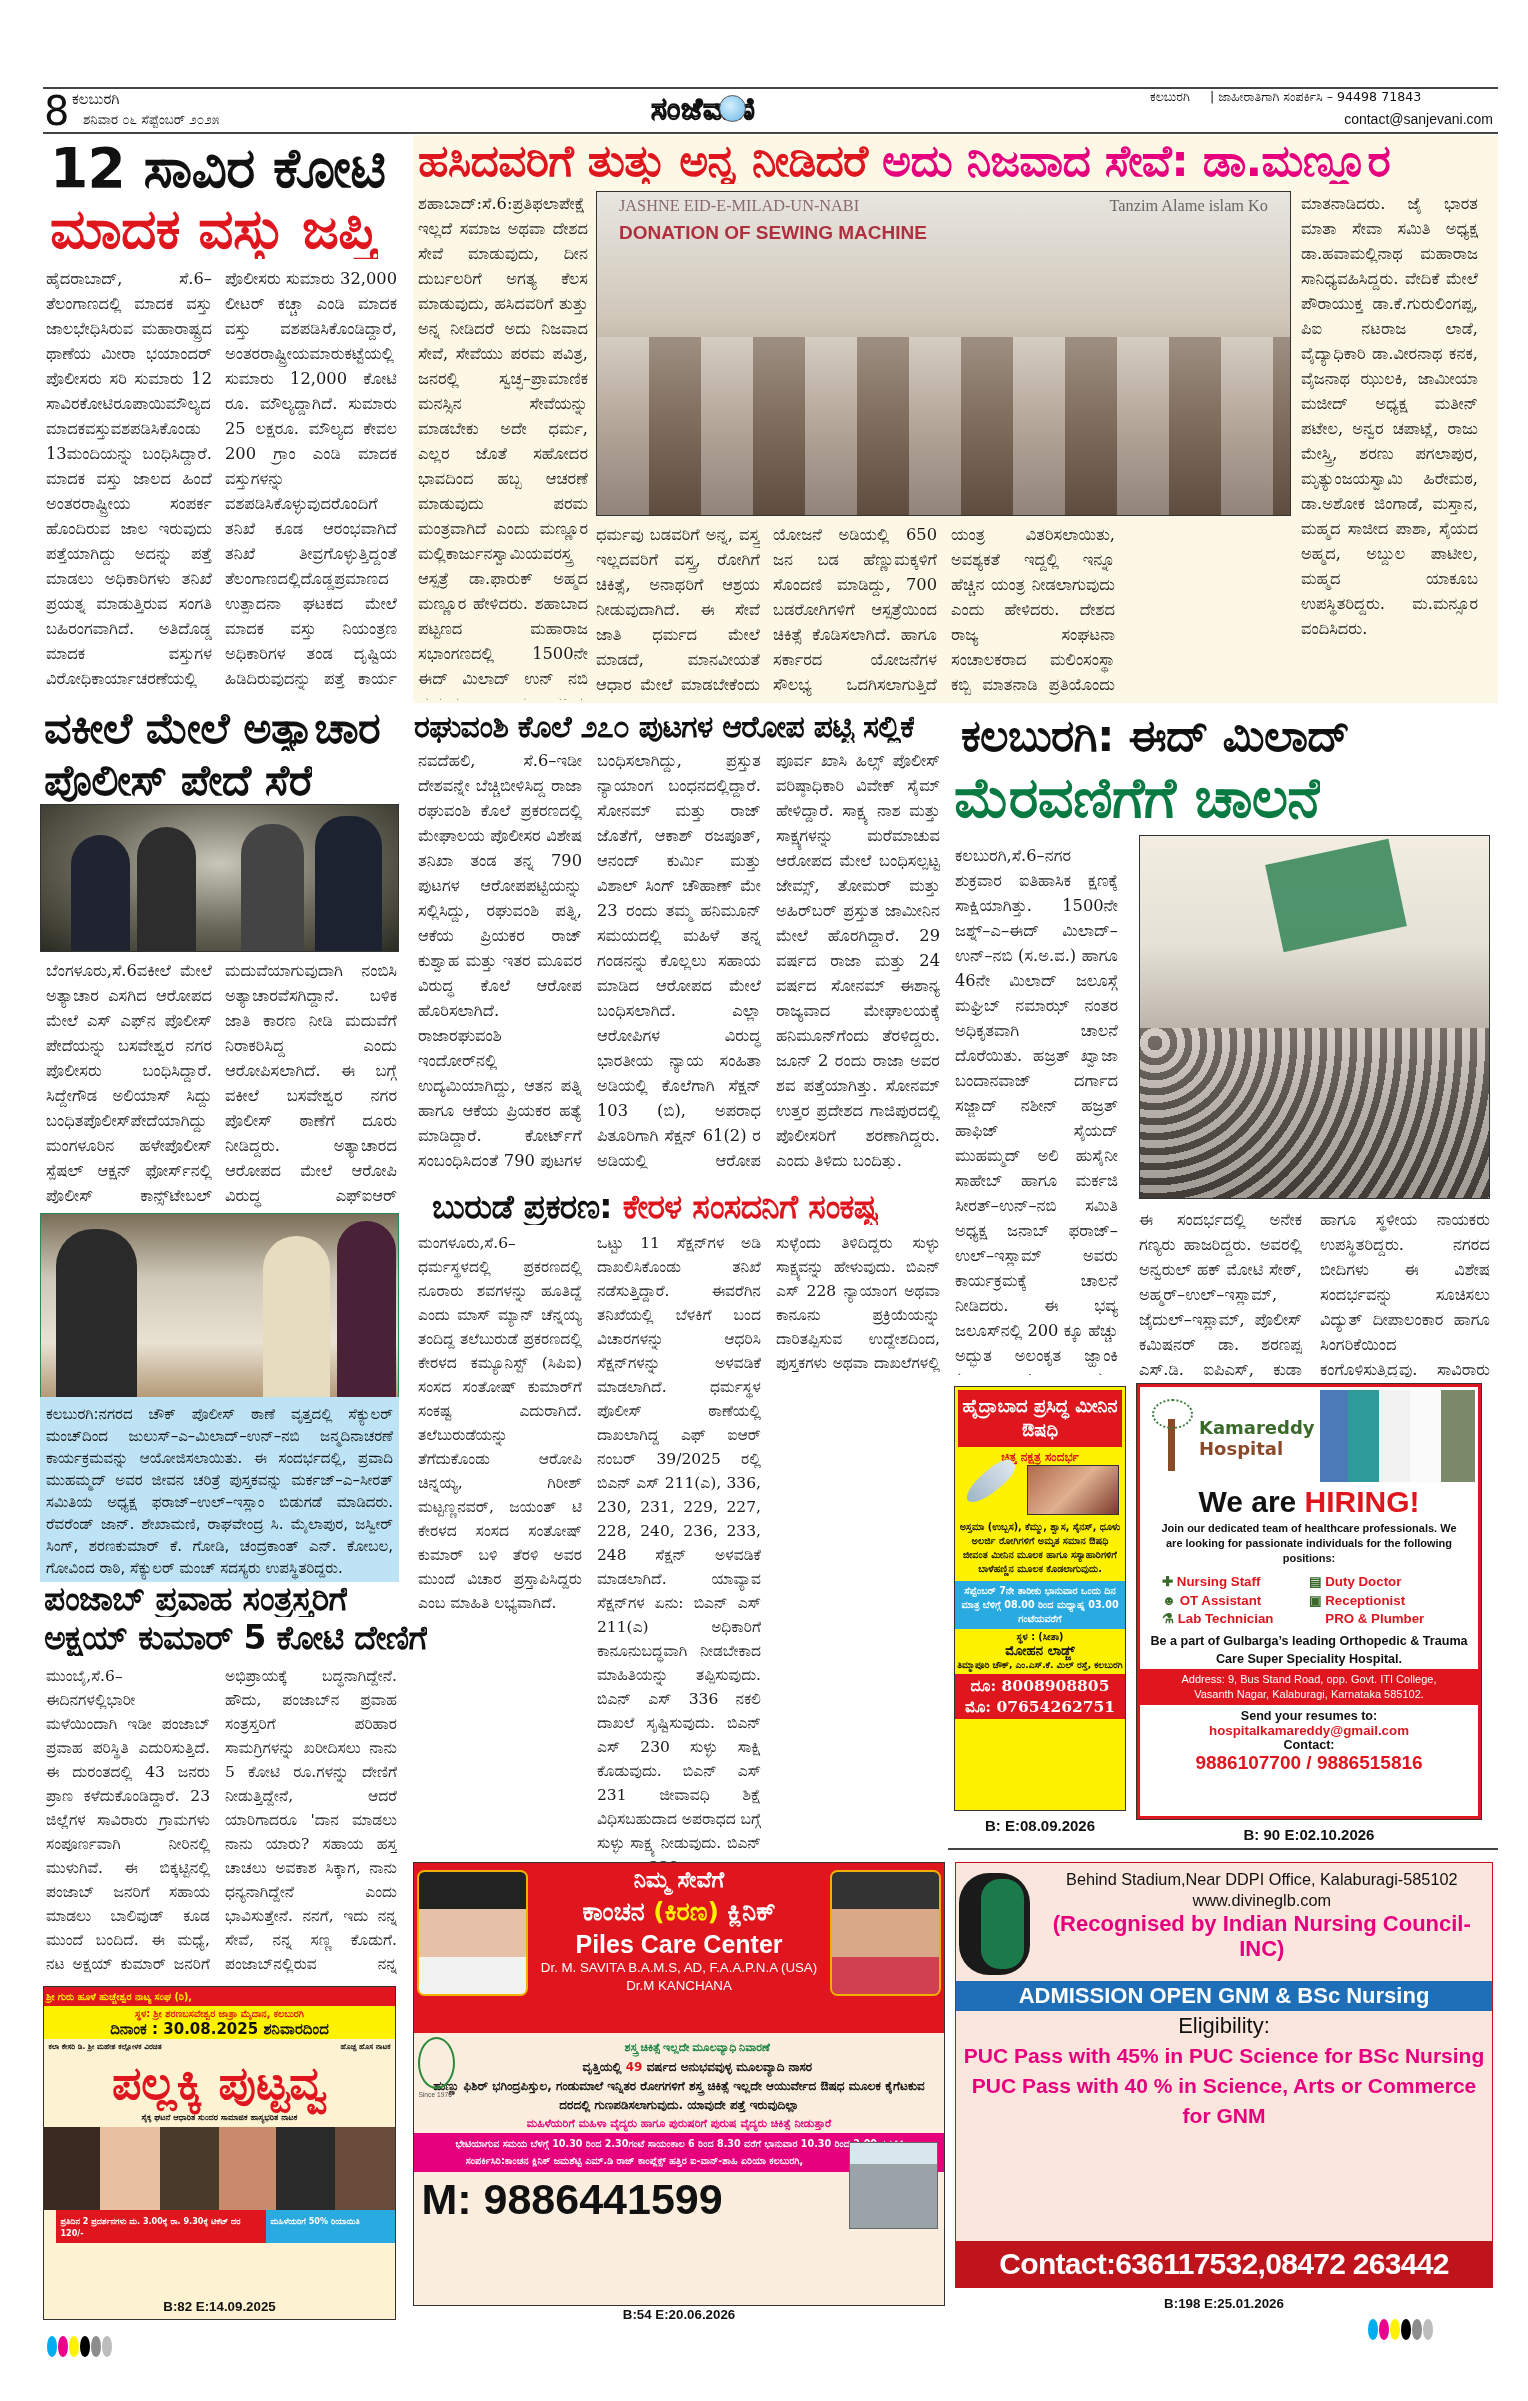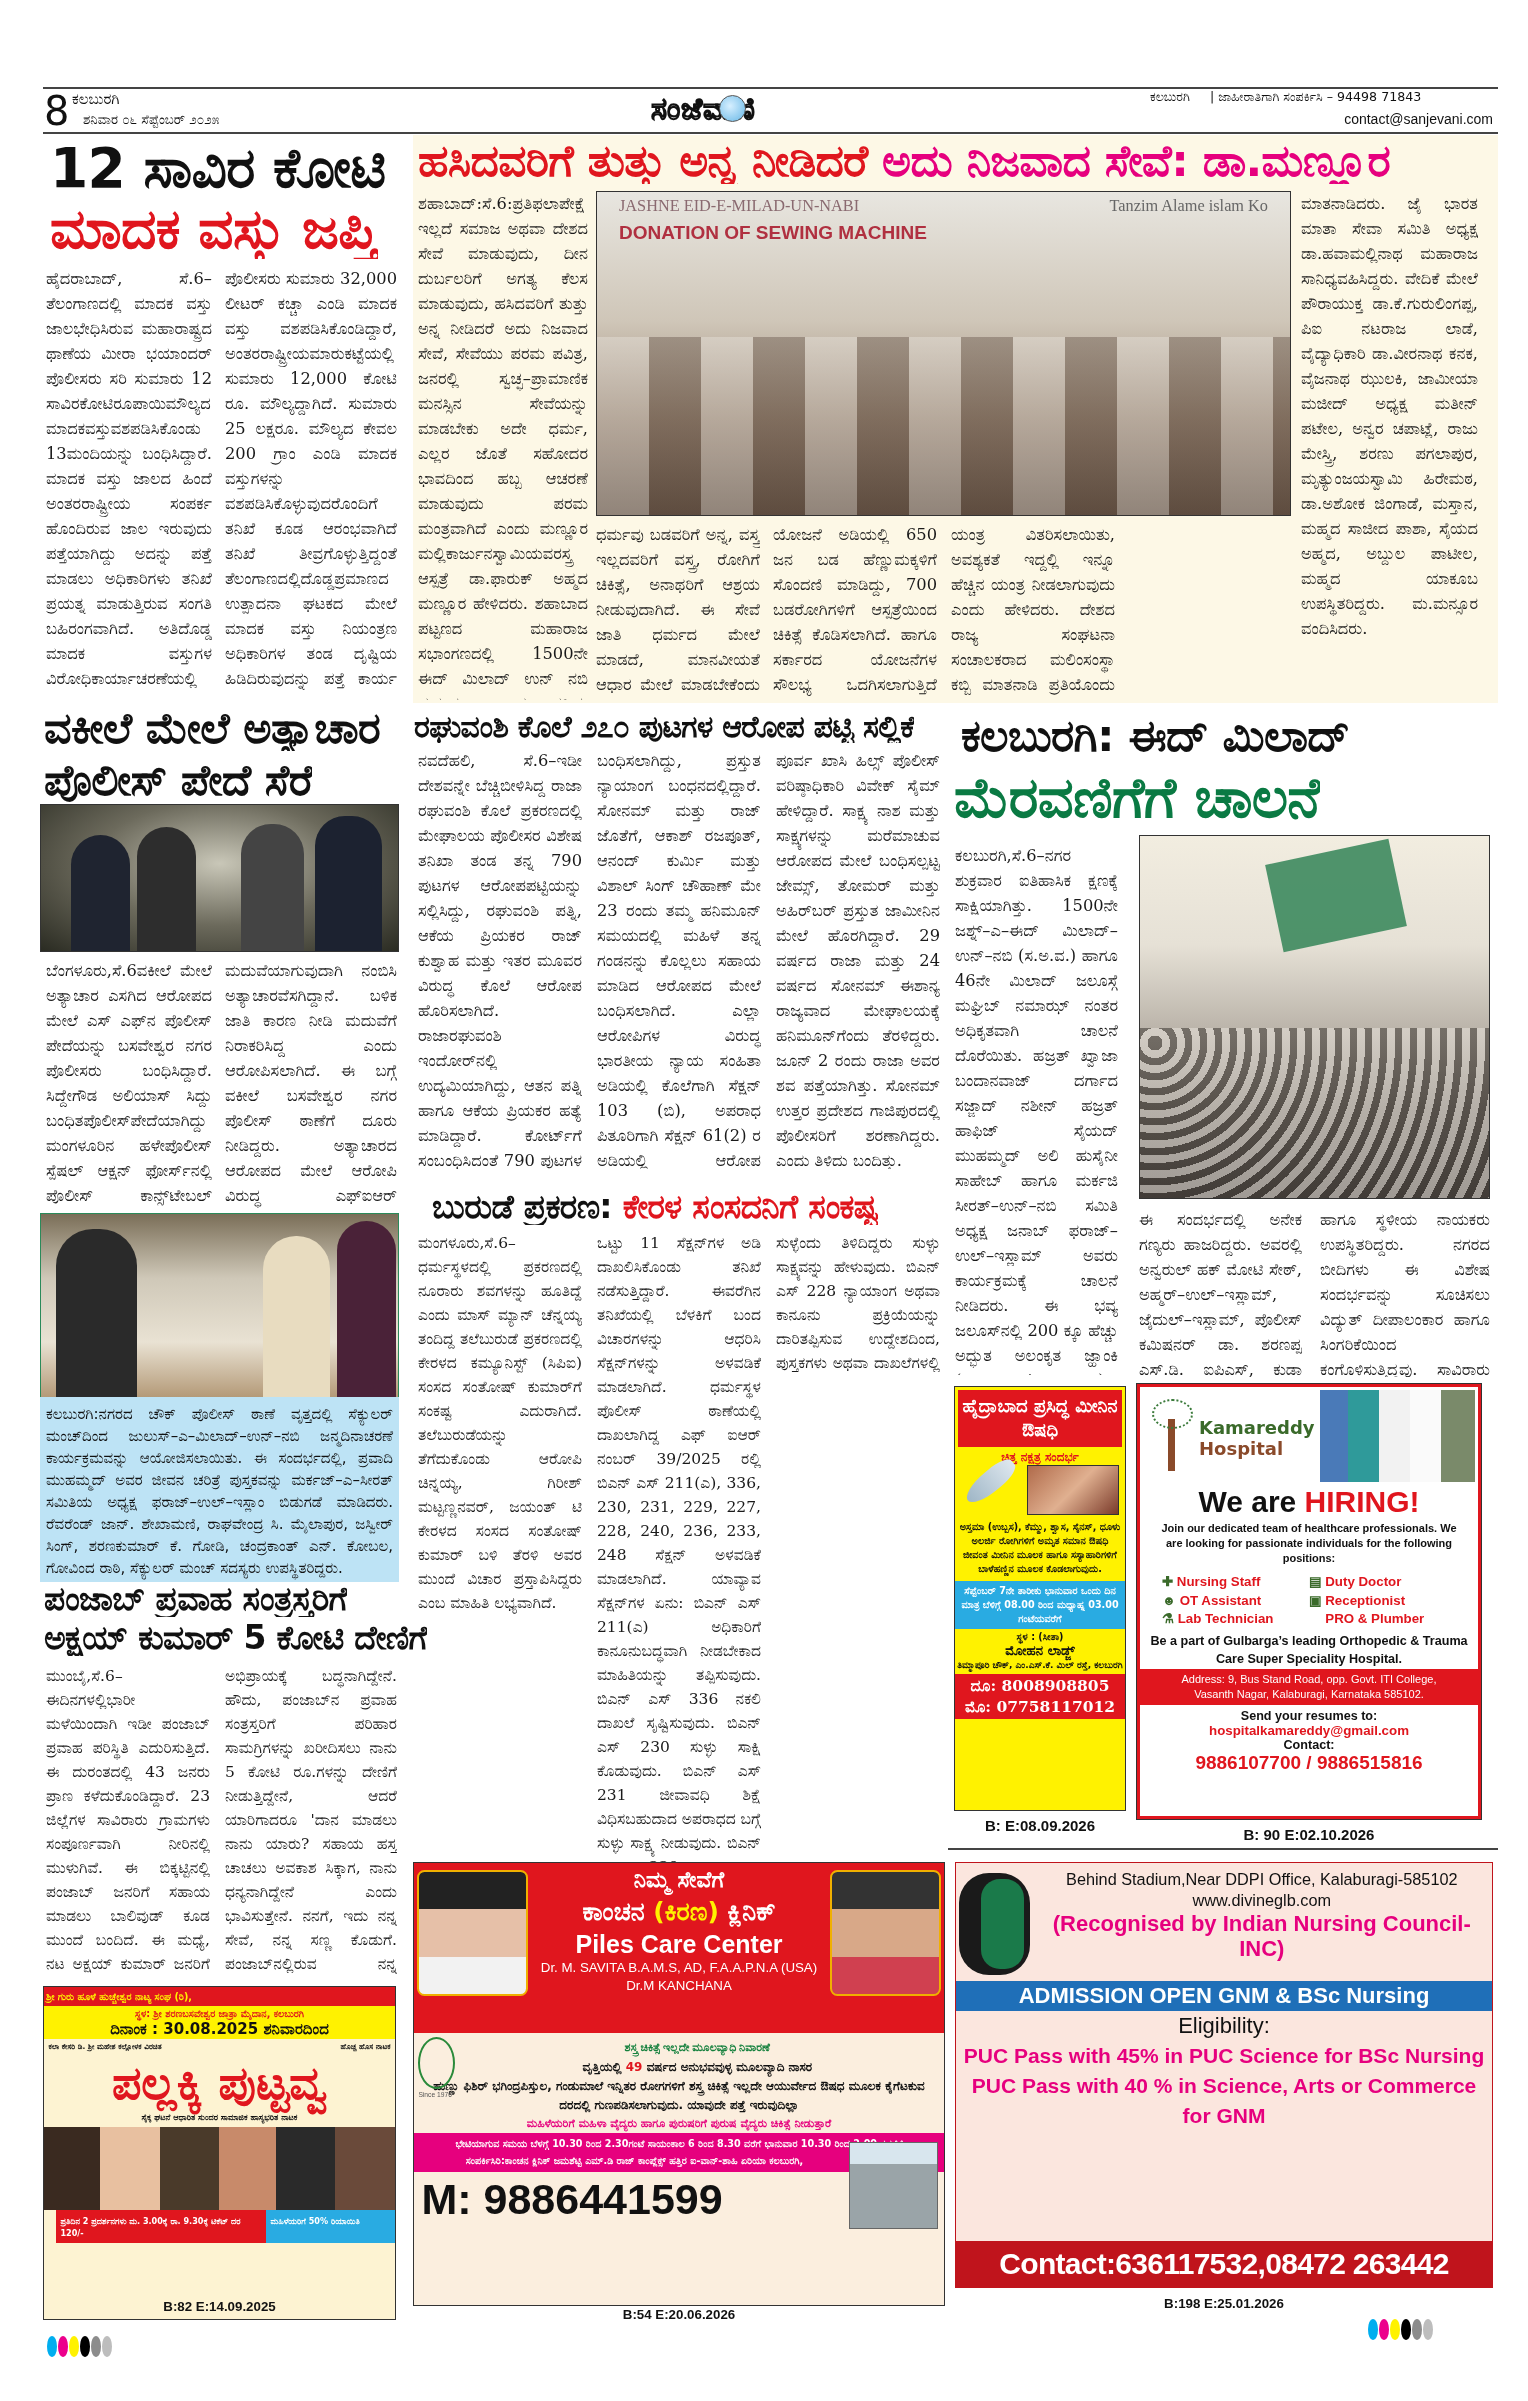--- a/index.html
+++ b/index.html
@@ -110,21 +110,21 @@
   </div>
   <div style="text-align:center;font-family:'DejaVu Sans',sans-serif;font-weight:bold;font-size:9.6px;line-height:14px;padding:1.5px 4.4px;">ಅಸ್ತಮಾ (ಉಬ್ಬಸ), ಕೆಮ್ಮು, ಶ್ವಾಸ, ಸೈನಸ್, ಧೂಳು ಅಲರ್ಜಿ ರೋಗಿಗಳಿಗೆ ಅಮೃತ ಸಮಾನ ಔಷಧಿ ಜೀವಂತ ಮೀನಿನ ಮೂಲಕ ಹಾಗೂ ಸಸ್ಯಾಹಾರಿಗಳಿಗೆ ಬಾಳೆಹಣ್ಣಿನ ಮೂಲಕ ಕೊಡಲಾಗುವುದು.</div>
   <div style="background:#29abe2;color:#fff;text-align:center;font-family:'DejaVu Sans',sans-serif;font-weight:bold;font-size:9.6px;line-height:14px;padding:3px;margin-top:3px;">ಸೆಪ್ಟೆಂಬರ್ 7ನೇ ತಾರೀಕು ಭಾನುವಾರ ಒಂದು ದಿನ ಮಾತ್ರ ಬೆಳಿಗ್ಗೆ 08.00 ರಿಂದ ಮಧ್ಯಾಹ್ನ 03.00 ಗಂಟೆಯವರೆಗೆ</div>
   <div style="text-align:center;font-family:'DejaVu Sans',sans-serif;font-weight:bold;padding:2.2px;">
     <div style="font-size:9.6px;">ಸ್ಥಳ : (ಸೀತಾ)</div>
     <div style="font-size:13.3px;">ಮೋಹನ ಲಾಡ್ಜ್</div>
     <div style="font-size:9px;line-height:12.6px;">ತಿಮ್ಮಾಪೂರಿ ಚೌಕ್, ಎಂ.ಎಸ್.ಕೆ. ಮಿಲ್ ರಸ್ತೆ, ಕಲಬುರಗಿ</div>
   </div>
   <div style="background:#e0161e;color:#fff;text-align:center;font-family:'DejaVu Serif',serif;font-weight:bold;font-size:15.5px;line-height:21px;padding:1.5px;">
     <div>ದೂ: 8008908805</div>
-    <div>ಮೊ: 07758117012</div>
+    <div>ಮೊ: 07654262751</div>
   </div>
 </div>
 <div class="code" style="left:954px;top:1817px;width:172px;">B: E:08.09.2026</div>
 
 <div class="abs" style="left:1137px;top:1384px;width:344px;height:435px;border:3px solid #e0161e;outline:0.7px solid #333;background:#fff;overflow:hidden;">
   <div style="position:relative;height:98px;">
     <div style="position:absolute;left:9px;top:10.4px;width:46px;height:74px;">
       <div style="position:absolute;left:19px;top:22px;width:7.4px;height:52px;background:#8a4a2a;"></div>
       <div style="position:absolute;left:3px;top:1.5px;width:41px;height:30px;border-radius:50%;border:2.2px dotted #3a7a3a;"></div>
     </div>

